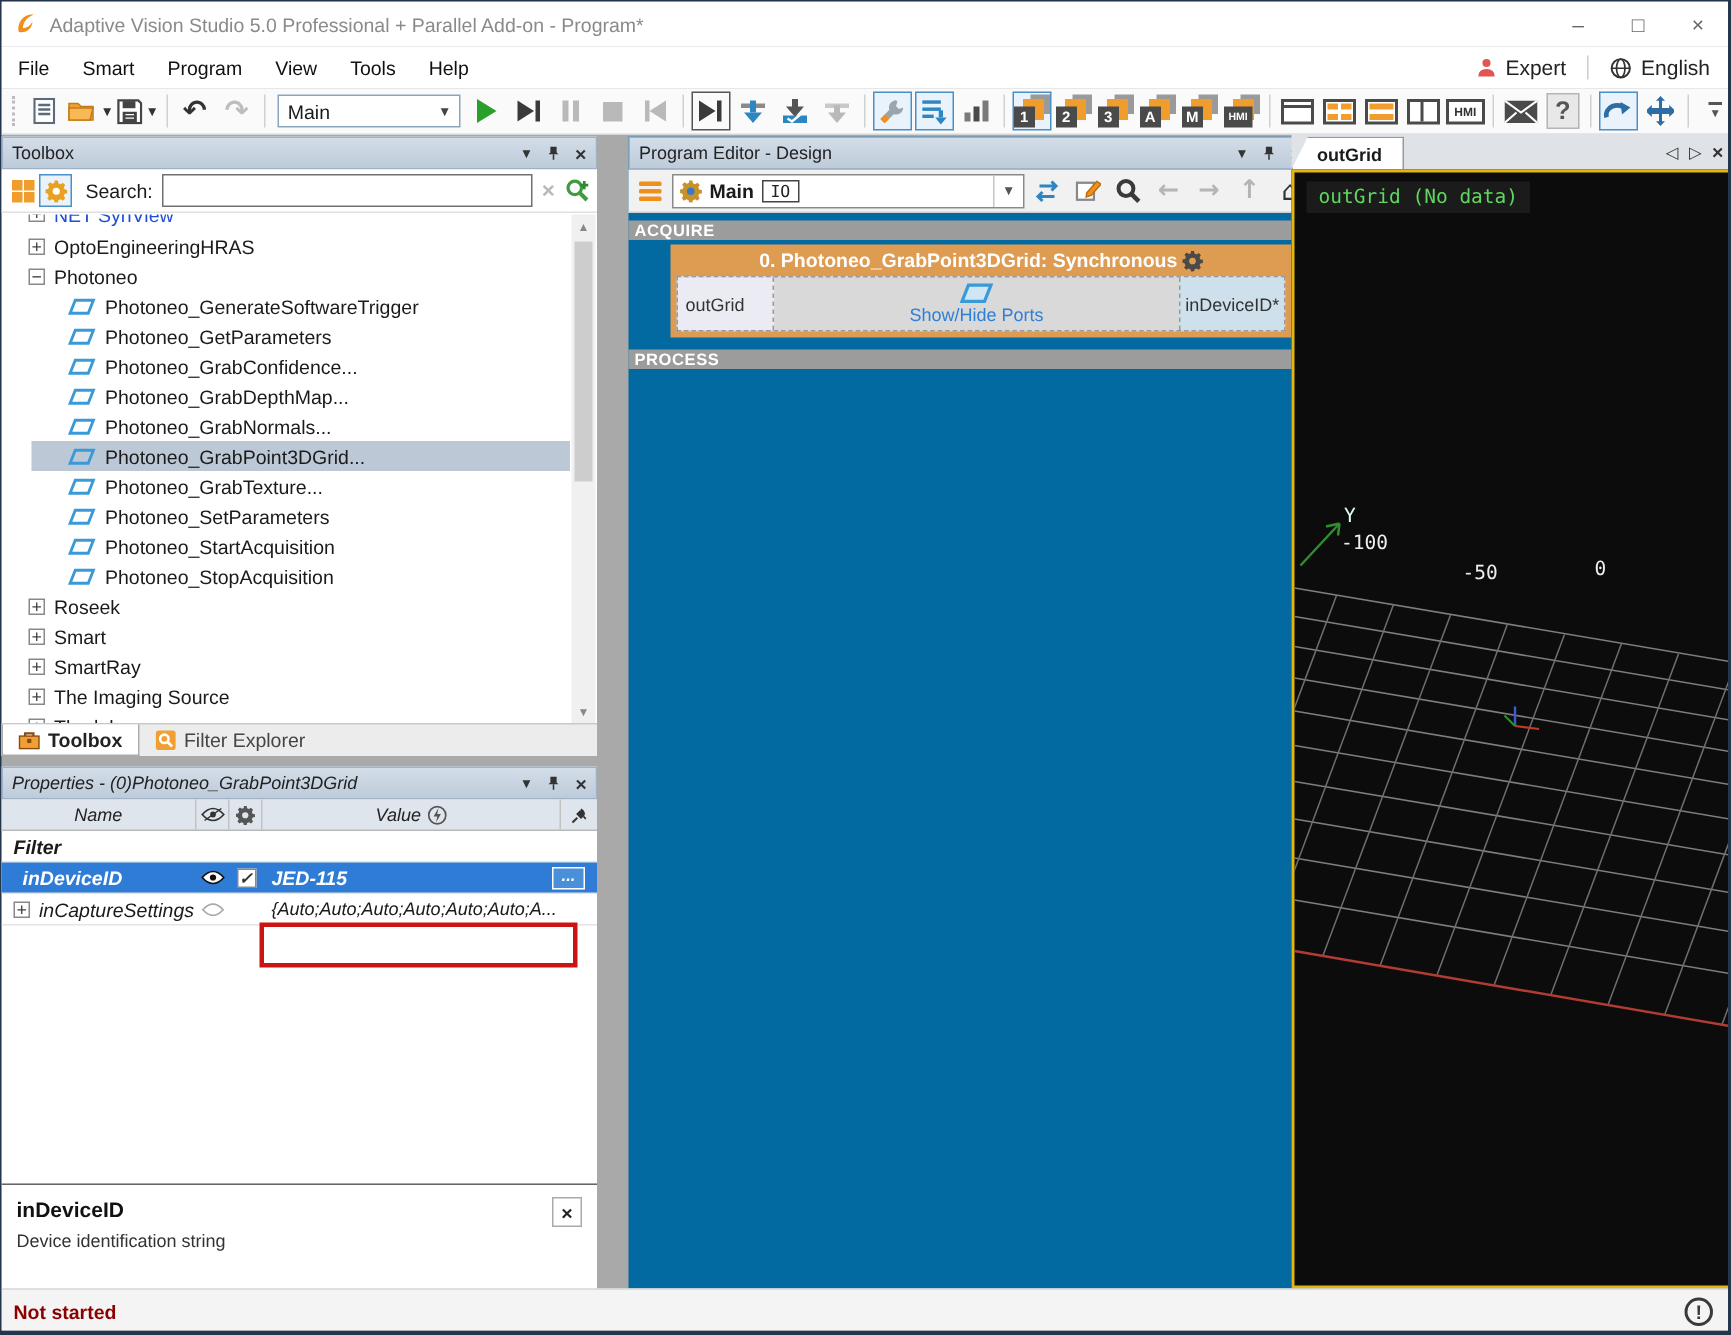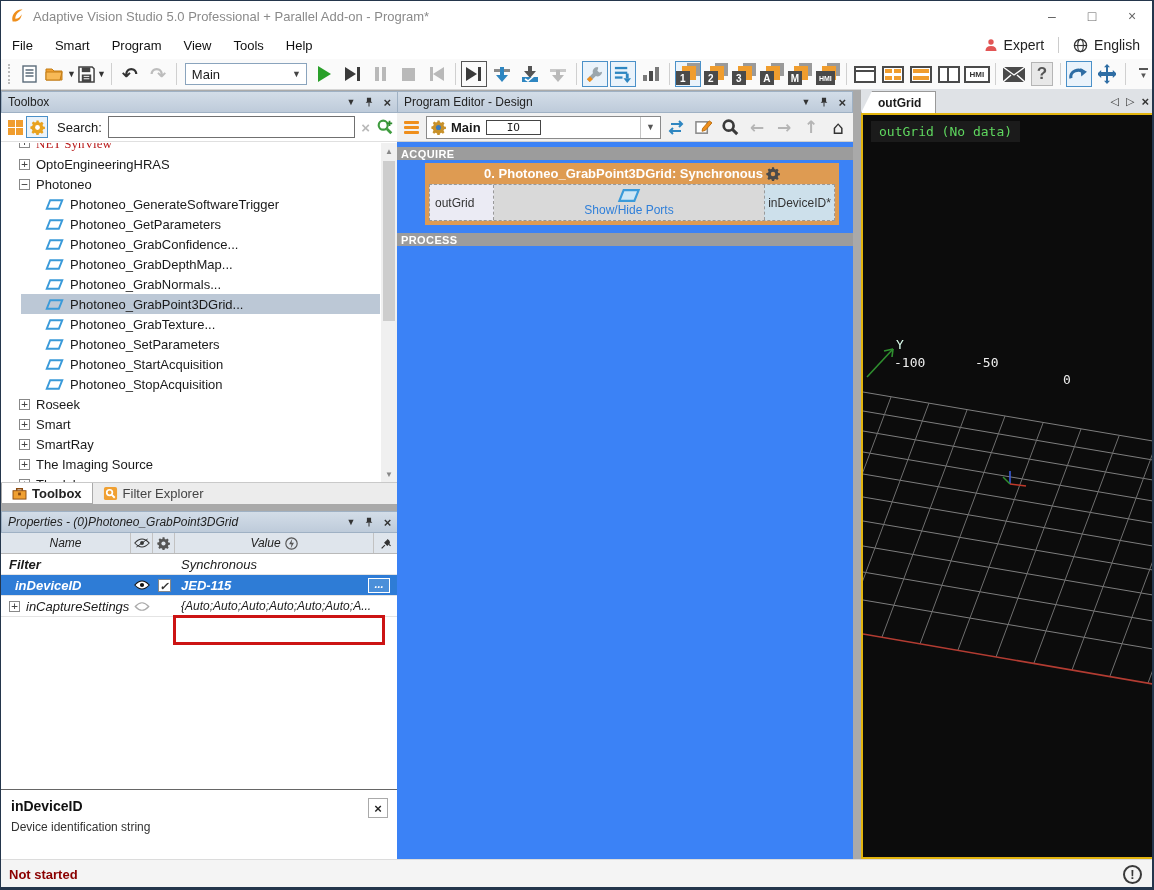--- a/index.html
+++ b/index.html
@@ -91,27 +91,27 @@
   .prow.sel .pc-name { padding-left:14px; }
   .more-btn { margin-left:auto; margin-right:8px; width:22px; height:15px; background:#4a8fd9; border:1px solid #fff; color:#fff; font-size:11px; line-height:11px; text-align:center; font-weight:bold; }
   .red-outline { position:absolute; left:172px; top:61px; width:212px; height:30px; border:3px solid #cc1414; pointer-events:none; }
   .chk { width:13px; height:13px; background:#fff; border:1px solid #888; color:#333; font-size:11px; line-height:12px; text-align:center; }
   
   .descpanel { position:absolute; left:0; top:788px; width:397px; height:70px; background:#fff; border-top:1px solid #666; padding:8px 10px; }
   .desc-title { font-weight:bold; font-size:14px; color:#111; }
   .desc-text { font-size:12px; color:#333; margin-top:6px; }
   .desc-x { position:absolute; right:10px; top:8px; width:20px; height:20px; border:1px solid #aaa; display:flex; align-items:center; justify-content:center; font-weight:bold; color:#222; }
   
-  .editor { position:absolute; left:396px; top:90px; width:456px; height:768px; background:#3b82f6; }
+  .editor { position:absolute; left:418px; top:90px; width:456px; height:768px; background:#0369a1; }
   .ed-toolbar { height:29px; background:#f1f1f1; border-bottom:1px solid #cfcfcf; display:flex; align-items:center; padding:0 3px; gap:3px; }
   .hamb { display:flex; flex-direction:column; gap:2px; padding:4px; }
   .hamb span { width:15px; height:3px; background:#ef8f1c; border-radius:1px; }
   .ed-combo { flex:1; height:23px; background:#fff; border:1px solid #8a8a8a; display:flex; align-items:center; padding-left:4px; gap:5px; }
   .ed-combo .name { font-weight:bold; }
-  .io-badge { border:1px solid #444; font-family:"DejaVu Sans Mono", monospace; font-size:11px; padding:0 20px; color:#222; }
+  .io-badge { border:1px solid #444; font-family:"DejaVu Sans Mono", monospace; font-size:11px; padding:0 5px; color:#222; }
   .ed-combo .cc { margin-left:auto; border-left:1px solid #c5c5c5; align-self:stretch; display:flex; align-items:center; padding:0 5px; font-size:9px; color:#555; }
   .ed-btn { width:24px; height:24px; display:flex; align-items:center; justify-content:center; }
   .arr-gray { color:#b5b5b5; font-size:17px; font-weight:bold; }
   .home-g { font-size:18px; color:#333; font-family:"DejaVu Sans", sans-serif; }
   .sec-bar { height:13px; background:#9c9c9c; color:#fff; font-weight:bold; font-size:11px; padding-left:4px; display:flex; align-items:center; letter-spacing:.4px; }
   .sec-acquire { margin-top:5px; }
   .block-zone { height:68px; position:relative; }
   .block { position:absolute; left:28px; top:3px; width:414px; height:62px; background:#de9b52; padding:0 4px 16px 4px; }
   .block-hd { height:21px; display:flex; align-items:center; justify-content:center; gap:3px; color:#fff; font-weight:bold; font-size:13px; }
   .block-body { height:37px; background:#d9d9d9; border:1px dashed #999; display:flex; }
@@ -411,21 +411,21 @@
       <svg width="18" height="18" viewBox="0 0 20 20">
           <circle cx="8" cy="8" r="5" fill="none" stroke="#3f9c3f" stroke-width="2.4"></circle>
           <path d="M12 12l5 5" stroke="#3f9c3f" stroke-width="3"></path>
           <path d="M15 3v6M12 6h6" stroke="#2e8b2e" stroke-width="2"></path>
         </svg>
     </div>
 
     <div class="tree">
       <div class="tree-row clipped-row" style="align-items:flex-start;">
           <span class="exp-box" style="margin-top:-6px;">+</span>
-          <span class="tree-lbl" style="margin-top:-7px;color:#b91c1c;font-family:Liberation Serif, serif;">NET SynView</span>
+          <span class="tree-lbl" style="margin-top:-7px;color:#1d4ed8;">NET SynView</span>
         </div>
       <div class="tree-row">
           <span class="exp-box">+</span>
           <span class="tree-lbl">OptoEngineeringHRAS</span>
         </div>
       <div class="tree-row">
           <span class="exp-box">−</span>
           <span class="tree-lbl">Photoneo</span>
         </div>
       <div class="tree-row">
@@ -576,21 +576,20 @@
             <path d="M5 7l4 4 3-3a3 3 0 00-4-4z" fill="#333"></path>
             <path d="M9 3l2 2M11 9l2 2" stroke="#333" stroke-width="1.4"></path>
           </svg>
         </div>
     </div>
     <div style="position:relative;">
       <div class="prow">
         <div class="pc-name" style="font-weight:bold;">Filter</div>
         <div class="pc-eye"></div>
           <div class="pc-gear"></div>
-        <div class="pc-val">Synchronous</div>
       </div>
       <div class="prow sel">
         <div class="pc-name">inDeviceID</div>
         <div class="pc-eye">
             <svg width="16" height="10" viewBox="0 0 20 12">
               <path d="M1 6Q10 -4 19 6Q10 16 1 6z" fill="#fff" stroke="#111" stroke-width="1.4"></path>
               <circle cx="10" cy="6" r="2.6" fill="#111"></circle>
             </svg>
           </div>
         <div class="pc-gear">
@@ -760,21 +759,21 @@
         </g>
         <g>
           <line x1="147" y1="356" x2="147" y2="369" stroke="#3a5bd9" stroke-width="1.6"></line>
           <line x1="147" y1="369" x2="140" y2="362" stroke="#2f8f2f" stroke-width="1.4"></line>
           <line x1="147" y1="369" x2="163" y2="371" stroke="#c0392b" stroke-width="1.4"></line>
         </g>
       </svg>
       <span class="overlay-lbl">outGrid (No data)</span>
       <span class="ylab" style="left:33px;top:222px;">Y</span>
       <span class="tick" style="left:31px;top:240px;">-100</span>
-      <span class="tick" style="left:112px;top:240px;">-50</span>
+      <span class="tick" style="left:112px;top:260px;">-50</span>
       <span class="tick" style="left:200px;top:257px;">0</span>
     </div>
   </div>
 
   <div class="statusbar">
     <span class="status-text">Not started</span>
     <span class="warn-ic">!</span>
   </div>
 
 </div>

